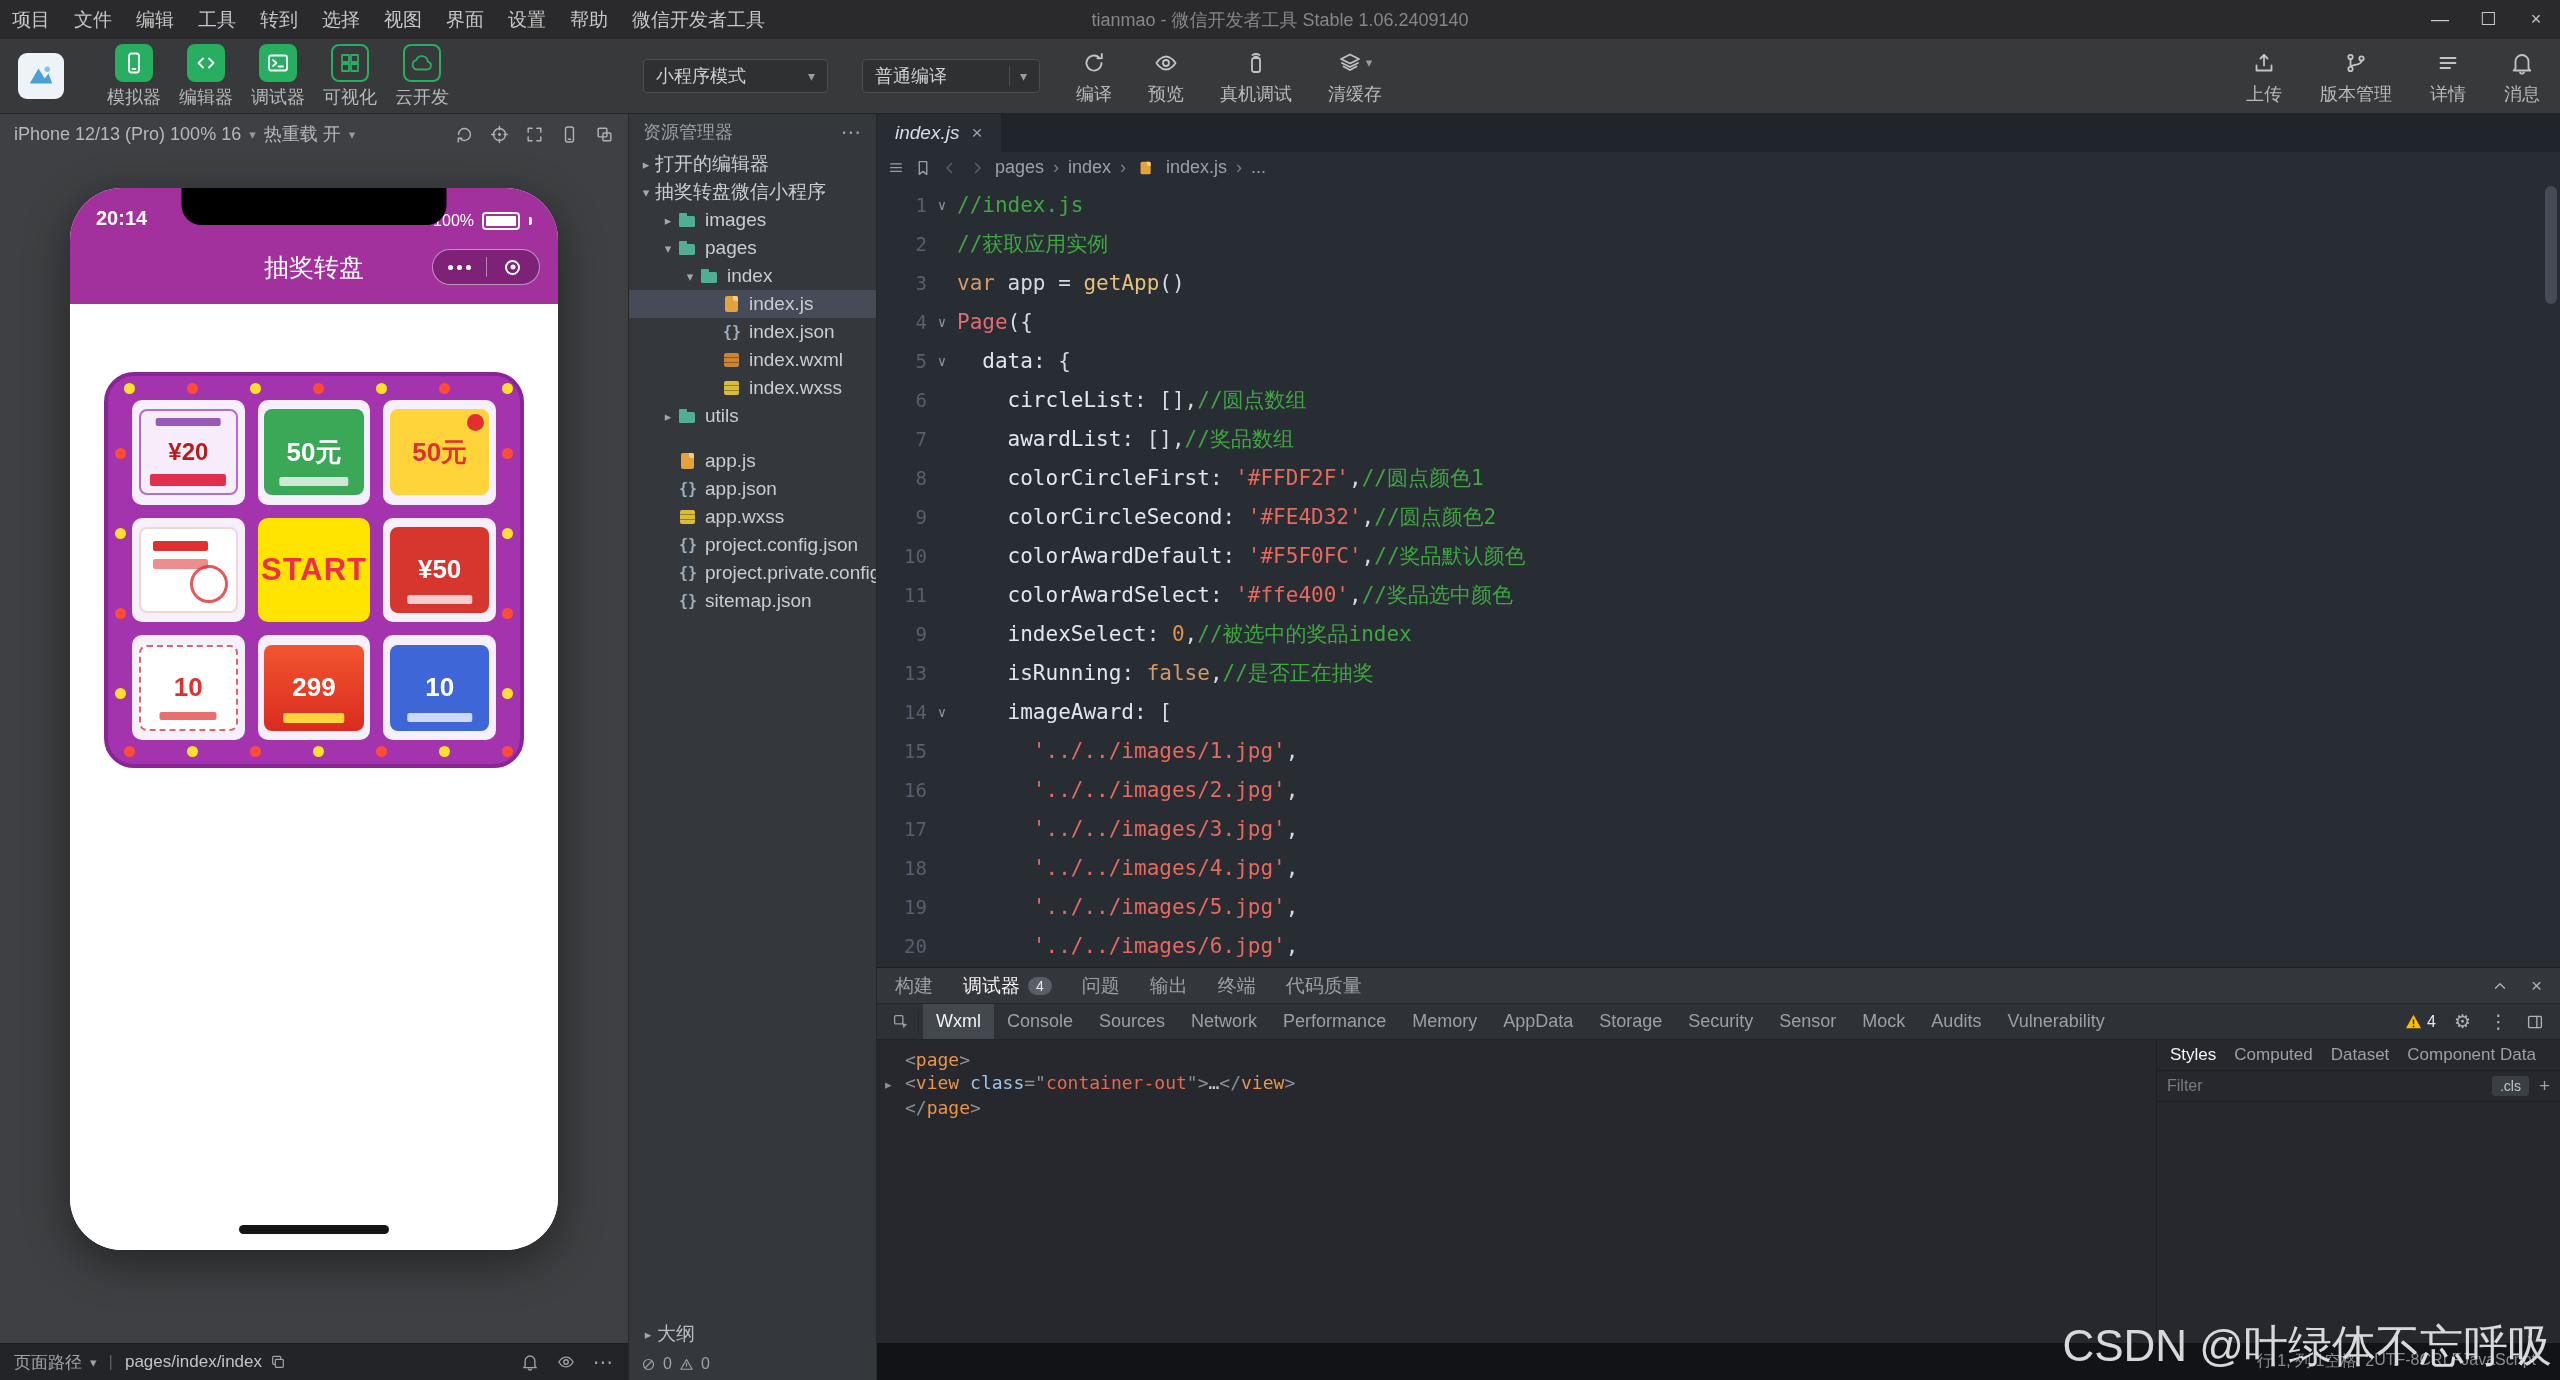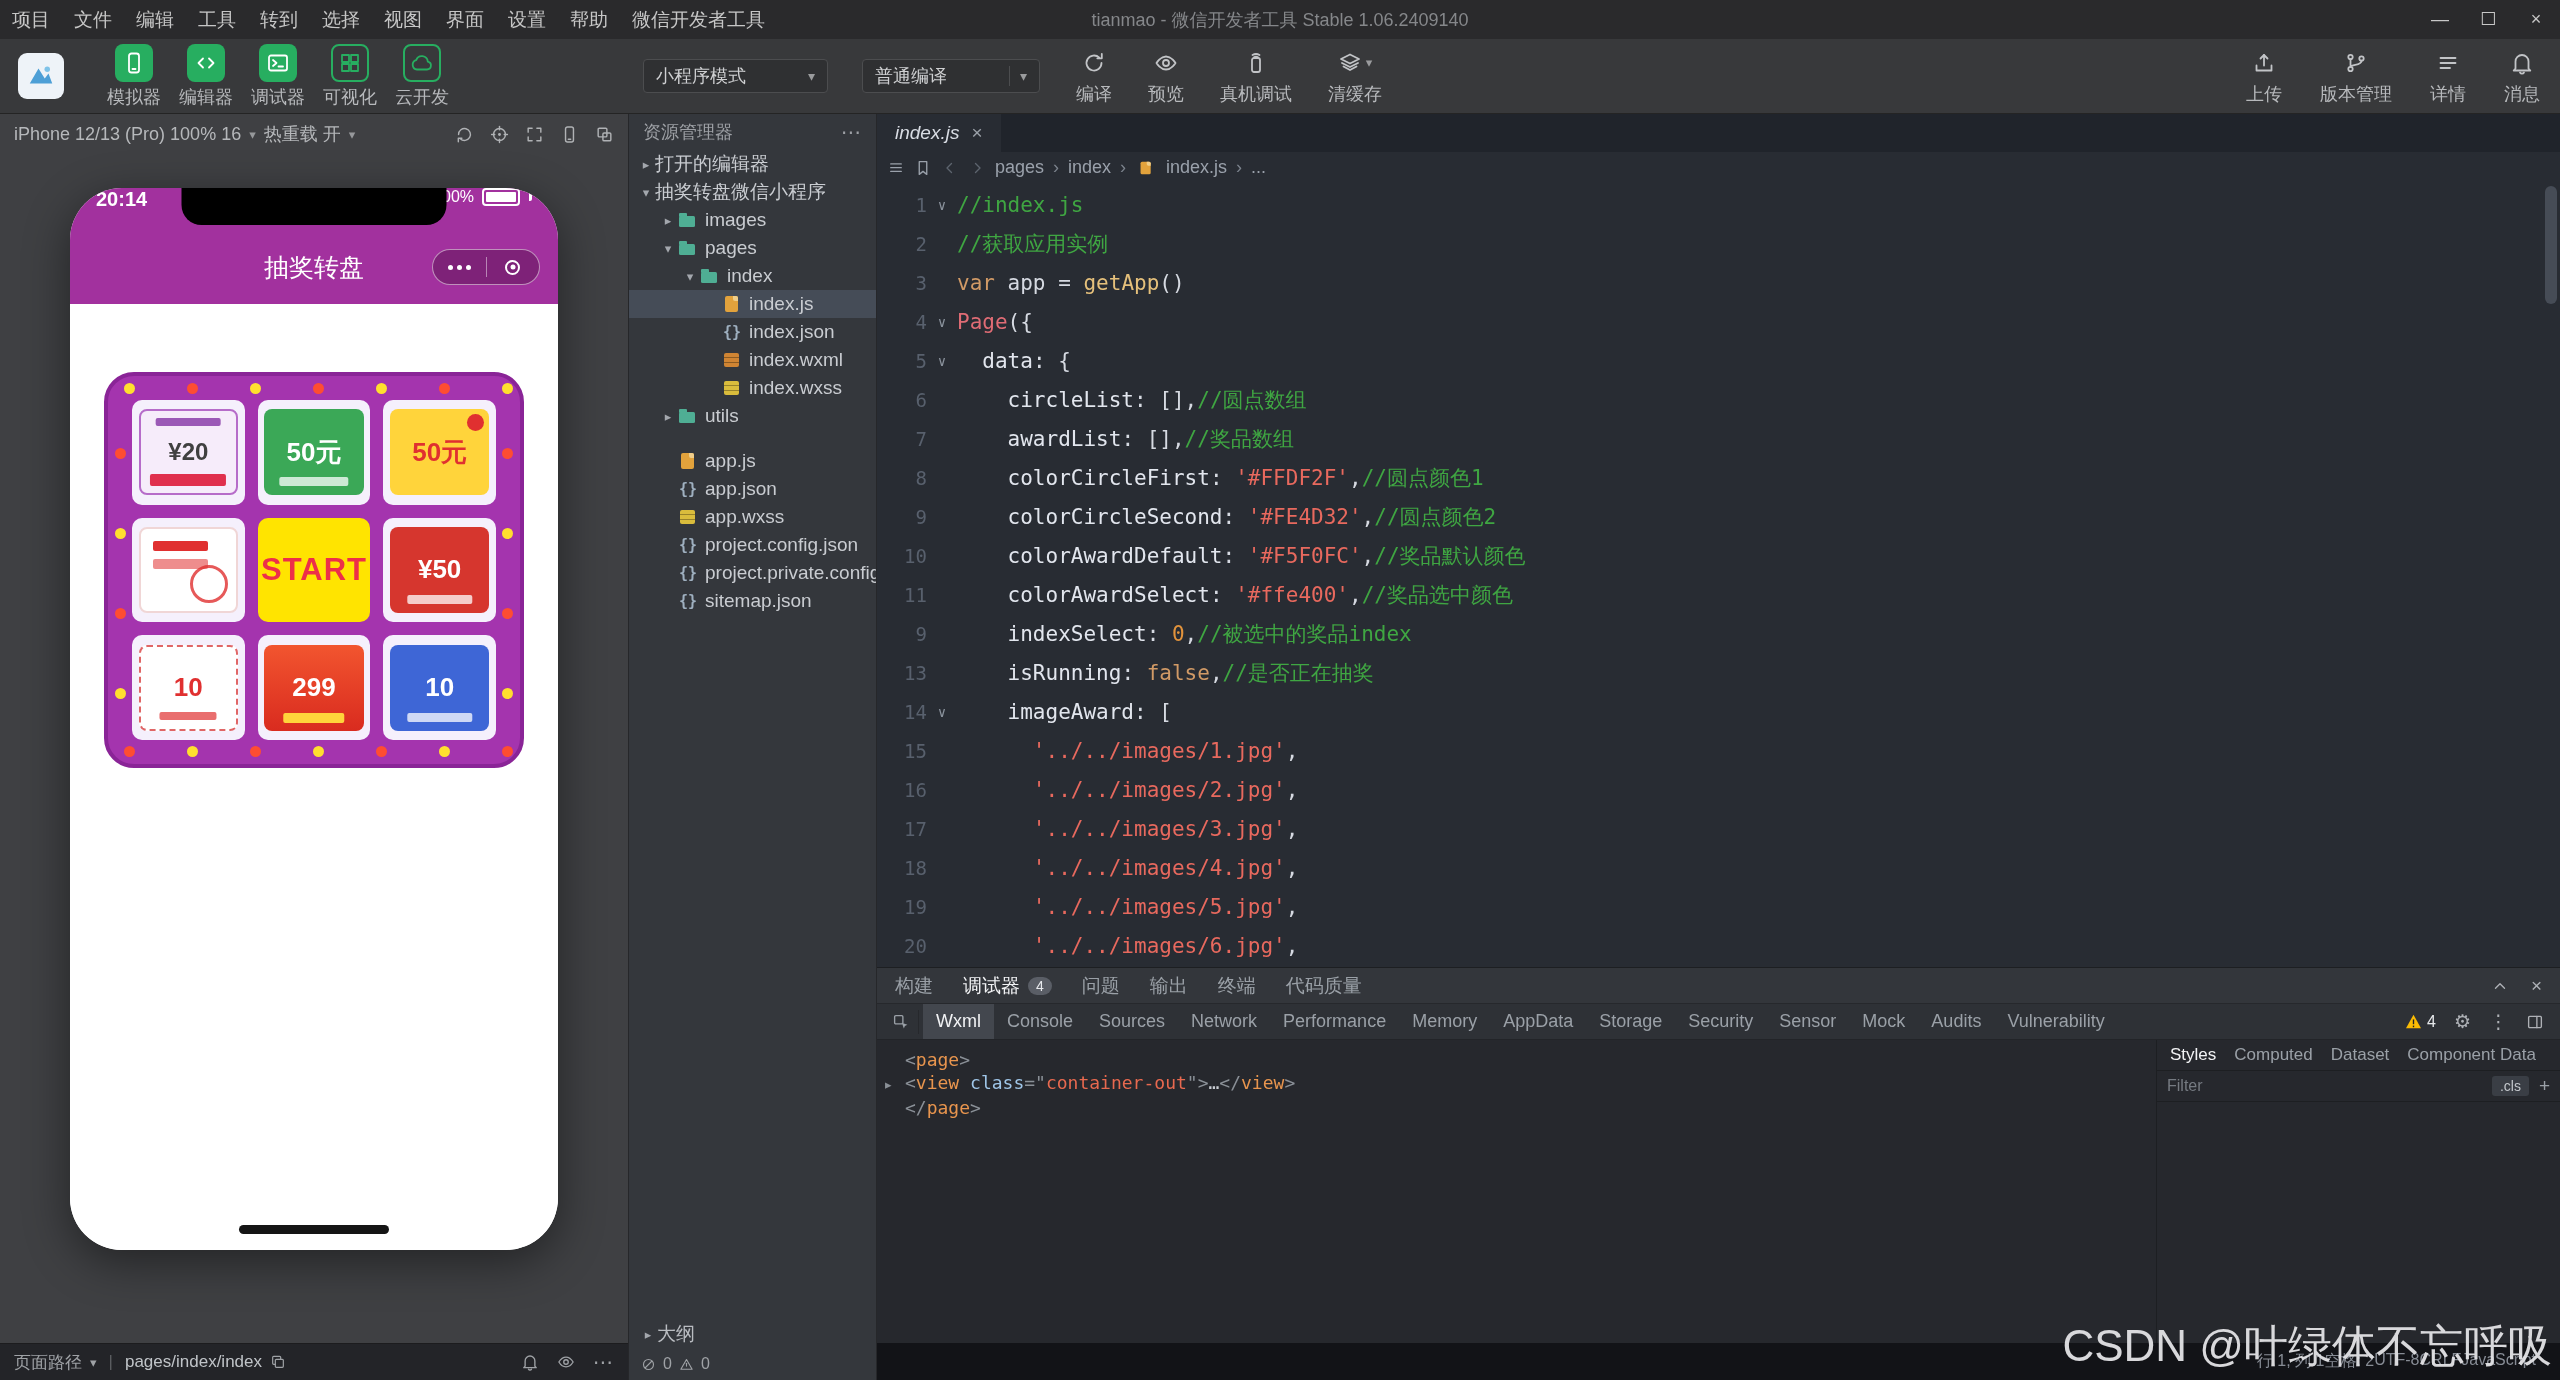--- a/index.html
+++ b/index.html
@@ -40,21 +40,21 @@
 
 
 .sim-col{width:629px;background:#3f4043;display:flex;flex-direction:column;border-right:1px solid #26272a}
 .sim-header{height:40px;display:flex;align-items:center;padding:0 14px;font-size:18px;color:#b6b8bb;gap:8px}
 .sim-header .caret{font-size:13px;color:#96989b}
 .sim-hicons{margin-left:auto;display:flex;gap:16px;color:#b0b2b5}
 .phone-wrap{flex:1;position:relative}
 .phone{position:absolute;left:50%;transform:translateX(-50%);top:34px;width:488px;height:1062px;background:#fff;border-radius:52px;overflow:hidden;box-shadow:0 12px 46px rgba(0,0,0,.45)}
 .phone-top{height:116px;background:#A2319E;position:relative}
 .notch{position:absolute;top:0;left:50%;transform:translateX(-50%);width:265px;height:37px;background:#000;border-radius:0 0 20px 20px;z-index:3}
-.statusrow{height:42px;display:flex;align-items:flex-start;padding:0 26px;color:#fff;position:relative;z-index:2}
+.statusrow{height:42px;display:flex;align-items:flex-end;padding:0 26px;color:#fff;position:relative;z-index:2}
 .time{font-size:20px;font-weight:bold}
 .batt{margin-left:auto;display:flex;align-items:center;gap:8px;font-size:16px}
 .batt-body{width:38px;height:18px;border:2px solid #fff;border-radius:4px;padding:2px;display:flex}
 .batt-fill{flex:1;background:#fff;border-radius:1px}
 .batt-tip{width:3px;height:8px;background:#fff;border-radius:0 2px 2px 0;margin-left:1px}
 .navrow{height:74px;display:flex;align-items:center;justify-content:center;position:relative;color:#fff;font-size:25px}
 .capsule{position:absolute;right:18px;top:50%;transform:translateY(-50%);width:108px;height:36px;border:1px solid rgba(255,255,255,.5);background:rgba(60,8,48,.35);border-radius:18px;display:flex;align-items:center}
 .cap-half{flex:1;display:flex;align-items:center;justify-content:center;gap:4px;height:100%}
 .cap-dot{width:5px;height:5px;border-radius:50%;background:#fff}
 .cap-div{width:1px;height:20px;background:rgba(255,255,255,.45)}
@@ -62,21 +62,21 @@
 .cap-ring::after{content:"";position:absolute;left:50%;top:50%;transform:translate(-50%,-50%);width:5px;height:5px;background:#fff;border-radius:50%}
 .phone-body{background:#fff;height:946px;position:relative}
 .board{position:absolute;top:68px;left:50%;transform:translateX(-50%);width:420px;height:396px;background:#A434AE;border:4px solid #8A2497;border-radius:30px}
 .grid{position:absolute;inset:24px;display:grid;grid-template-columns:repeat(3,1fr);grid-template-rows:repeat(3,1fr);gap:13px}
 .cell{background:#F5F0FC;border-radius:10px;display:flex;align-items:center;justify-content:center;overflow:hidden}
 .cell.start{background:#ffe400;color:#ED2F49;font-weight:bold;font-size:31px;letter-spacing:1px}
 .dot{position:absolute;width:11px;height:11px;border-radius:50%}
 .coupon{width:88%;height:82%;border-radius:8px;position:relative;display:flex;align-items:center;justify-content:center;font-weight:bold}
 .cmain{font-size:26px}
 .t-purple{background:#f6ecfa;border:2px solid #b66cc9}
-.t-purple .cmain{color:#404040;font-size:24px}
+.t-purple .cmain{color:#b91c1c;font-size:24px}
 .t-purple::before{content:"";position:absolute;top:7px;left:50%;transform:translateX(-50%);width:68%;height:8px;background:#9b59b6;border-radius:2px}
 .t-purple::after{content:"";position:absolute;bottom:7px;left:50%;transform:translateX(-50%);width:80%;height:12px;background:#E0304D;border-radius:2px}
 .t-green{background:#3BA857;color:#fff}
 .t-green::after{content:"";position:absolute;bottom:9px;left:50%;transform:translateX(-50%);width:70%;height:9px;background:rgba(255,255,255,.75);border-radius:2px}
 .t-yellow{background:#FFD43B}
 .t-yellow .cmain{color:#E03030}
 .t-yellow::after{content:"";position:absolute;top:5px;right:5px;width:17px;height:17px;background:#E03030;border-radius:50%}
 .t-stamp{background:#fff;border:2px solid #f0d6d6}
 .t-stamp::before{content:"";position:absolute;top:12px;left:12px;width:58%;height:10px;background:#E03030;border-radius:2px;box-shadow:0 18px 0 rgba(224,48,48,.55)}
 .t-stamp::after{content:"";position:absolute;right:8px;bottom:8px;width:32px;height:32px;border:3px solid rgba(224,48,48,.8);border-radius:50%}

